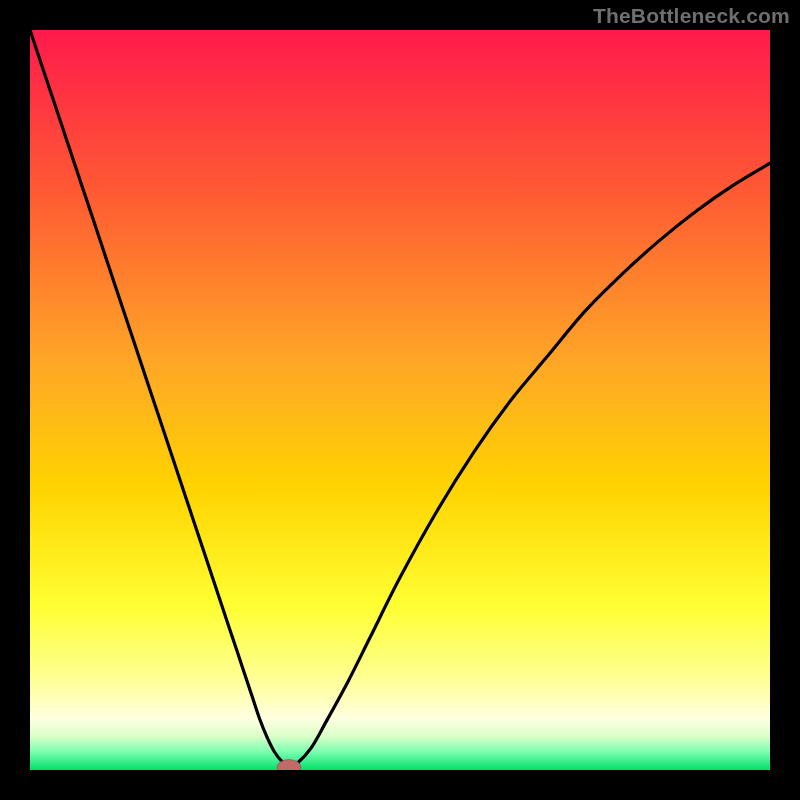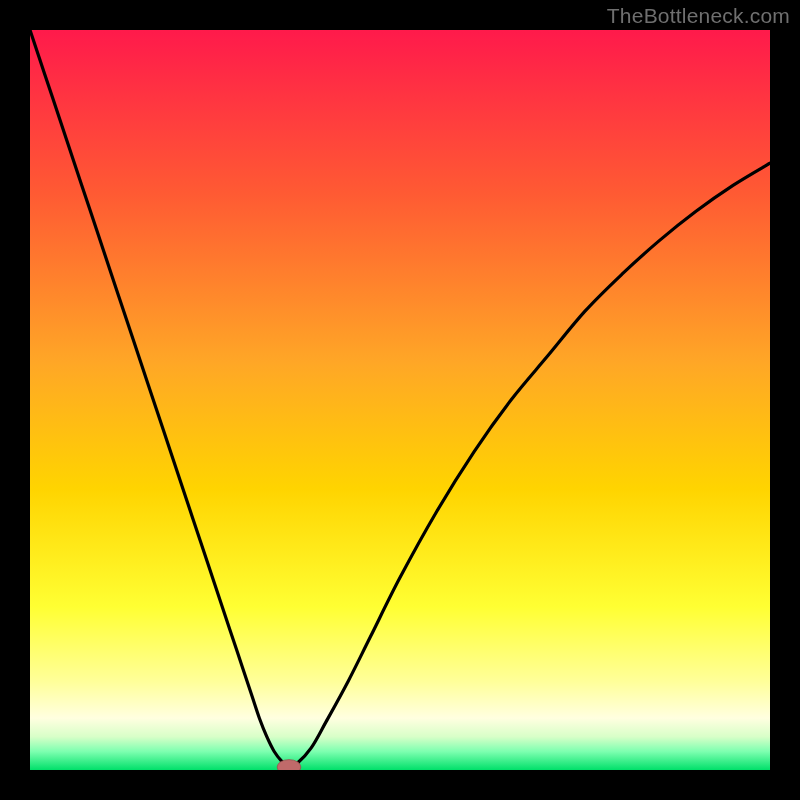--- a/index.html
+++ b/index.html
@@ -18,21 +18,21 @@
     width: 800px;
     height: 800px;
     background: #000;
   }
   .watermark {
     position: absolute;
     top: 4px;
     right: 10px;
     color: #6f6f6f;
     font-size: 21px;
-    font-weight: 400;
+    font-weight: 700;
     letter-spacing: 0.2px;
     user-select: none;
   }
   .plot-wrap {
     position: absolute;
     left: 30px;
     top: 30px;
     width: 740px;
     height: 740px;
   }

